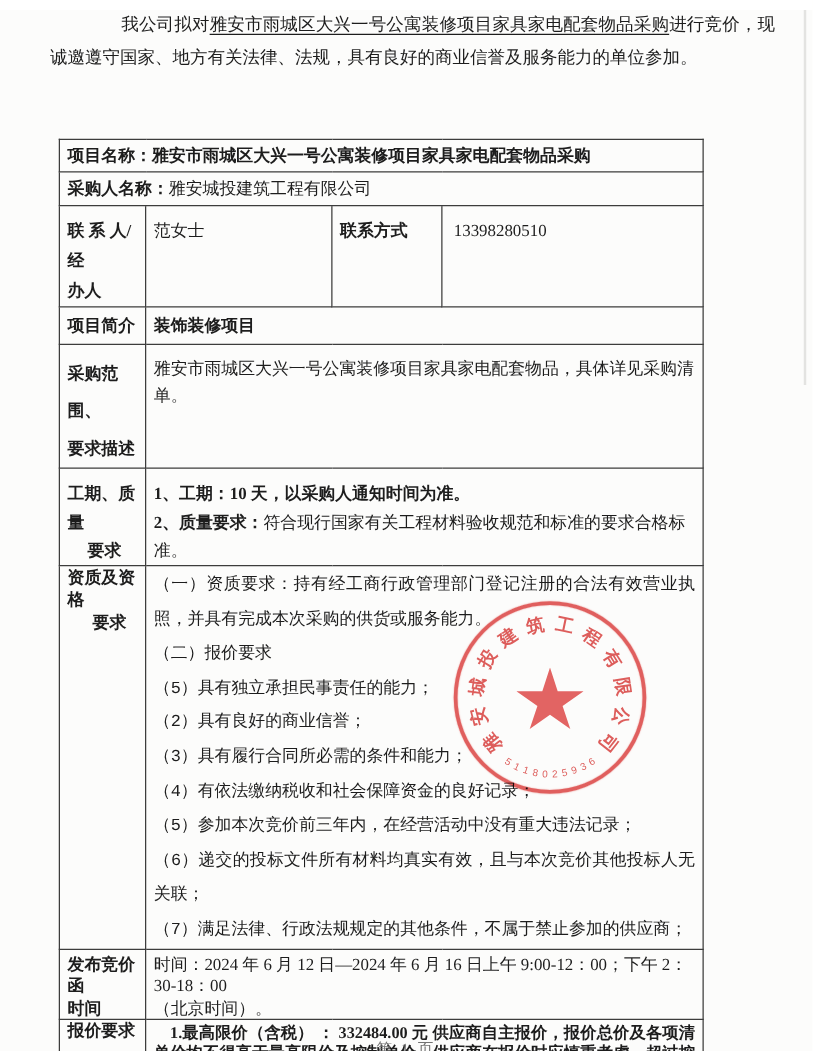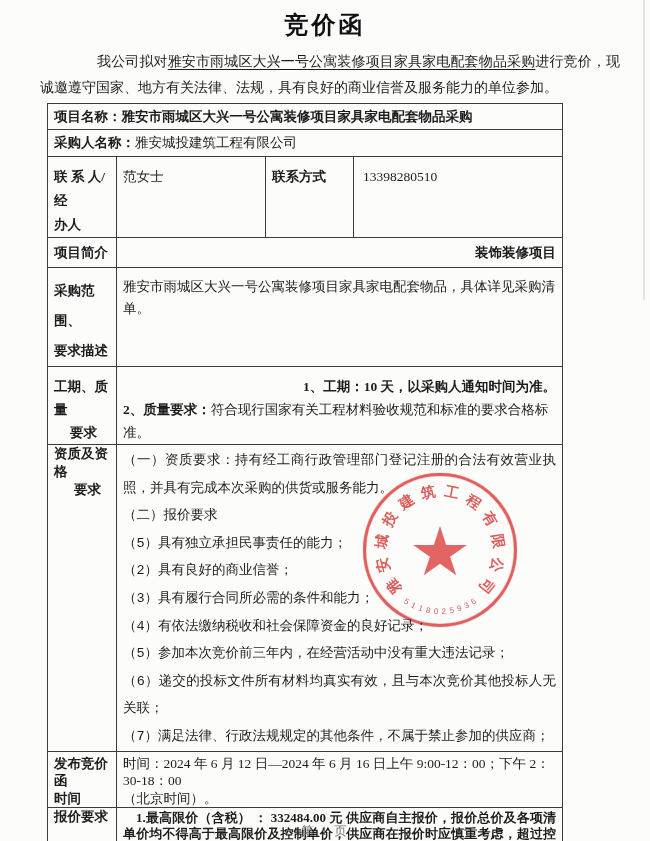--- a/index.html
+++ b/index.html
@@ -38,21 +38,21 @@
   }
   table.doc td{
     border:1.5px solid #3c3c3c;
     padding:0 6px;
     vertical-align:top;
     font-size:13.5px;
     color:#1d1d1d;
   }
   td.lbl{font-weight:700;padding-left:7px;padding-right:2px;}
   td.mid{vertical-align:middle;}
-  .b{font-weight:700;text-align:right;}
+  .b{font-weight:700;}
   .u{text-underline-offset:3px;}
 
   tr.r1 td{height:25px;vertical-align:middle;}
   tr.r2 td{height:26px;vertical-align:middle;}
   tr.r3 td{height:56px;padding-top:8px;line-height:24px;}
   tr.r4 td{height:29px;vertical-align:middle;}
   tr.r5 td{height:63px;padding-top:8px;line-height:30px;}
   tr.r6 td{height:55px;padding-top:8px;line-height:23px;}
   tr.r7 td{height:277px;margin-left:25px;}
   tr.r7 td.content{padding-top:2px;line-height:27.6px;}
@@ -97,21 +97,20 @@
   }
   .stamp-company span{font-size:14.5px;}
   .stamp-code span{font-size:8px;font-family:"Liberation Sans","DejaVu Sans",sans-serif;font-weight:400;}
 </style>
 </head>
 <body>
 
 <div class="page">
   <div class="scan-edge"></div>
 
-  <div class="doc-title">竞价函</div>
 
   <div class="intro"><span>我公司拟对</span><span class="ul">雅安市雨城区大兴一号公寓装修项目家具家电配套物品采购</span><span>进行竞价，现诚邀遵守国家、地方有关法律、法规，具有良好的商业信誉及服务能力的单位参加。</span></div>
 
   <table class="doc">
     <colgroup>
         <col style="width:69px">
         <col style="width:149px">
         <col style="width:88px">
         <col style="width:209px">
       </colgroup>

